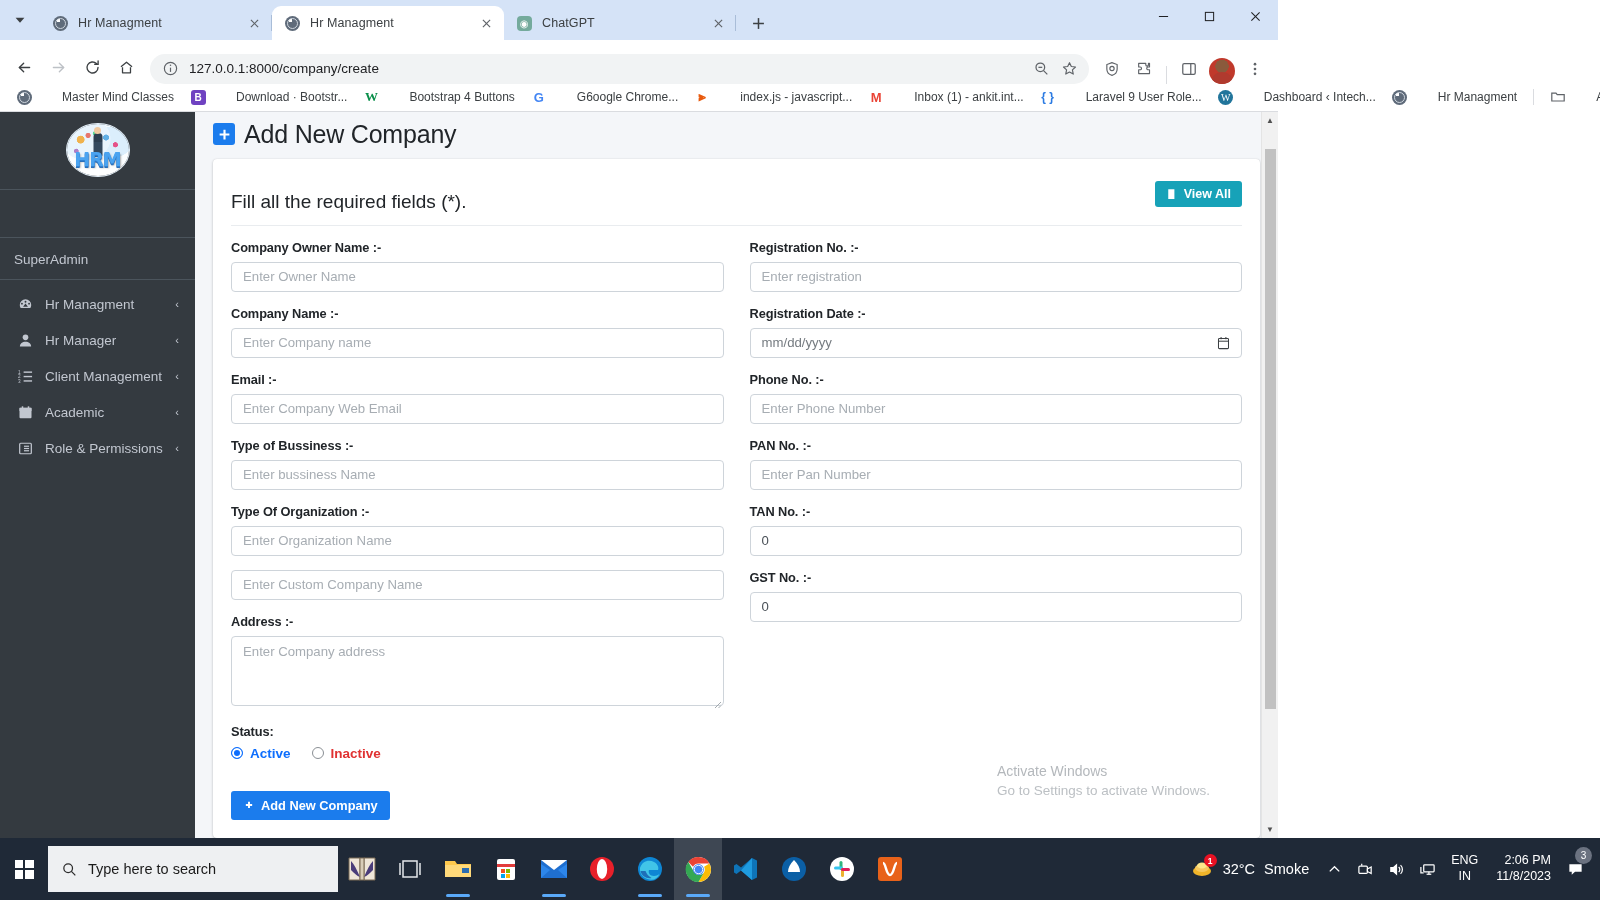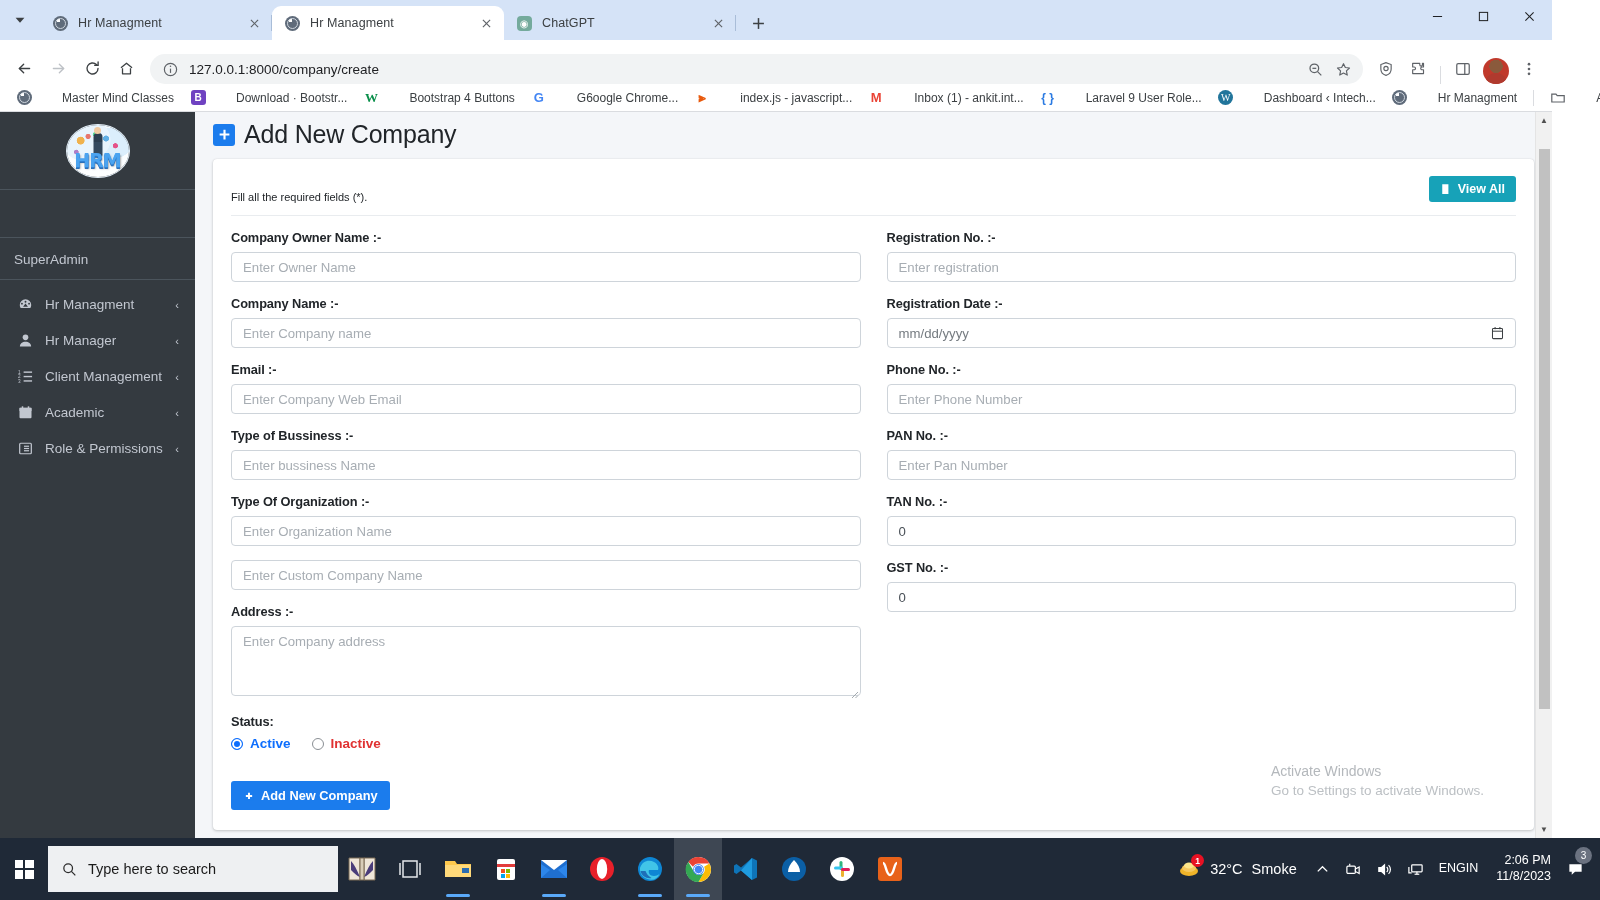--- a/index.html
+++ b/index.html
@@ -4,21 +4,21 @@
 <style>
   * { box-sizing: border-box; margin: 0; padding: 0; }
   html, body { width: 1600px; height: 900px; overflow: hidden; }
   body {
     font-family: "Liberation Sans", sans-serif;
     background: #ffffff;
     -webkit-font-smoothing: antialiased;
   }
 
   
-  .browser { width: 1552px; height: 838px; background: #0369a1; display: flex; flex-direction: column; }
+  .browser { width: 1278px; height: 838px; background: #0369a1; display: flex; flex-direction: column; }
 
   
   .tabstrip {
     height: 40px; display: flex; align-items: flex-end;
     background: #d5e3f7; padding-left: 0; position: relative;
   }
   .tabsearch {
     width: 40px; height: 40px; display: flex; align-items: center; justify-content: center;
     color: #3c4043; flex: 0 0 auto;
   }
@@ -188,21 +188,21 @@
     width: 22px; height: 22px; border-radius: 3px; background: #1b7ced;
     display: flex; align-items: center; justify-content: center; flex: 0 0 auto;
   }
   .plus-badge svg { width: 13px; height: 13px; fill: #fff; }
   .card {
     background: #fff; margin: 0 18px 0 18px; border-radius: 4px;
     box-shadow: 0 0 1px rgba(0,0,0,.125), 0 1px 3px rgba(0,0,0,.2);
     padding: 16px 18px 20px 18px; min-height: 640px;
   }
   .card-head { display: flex; align-items: center; justify-content: space-between; padding-bottom: 12px; border-bottom: 1px solid #e9ecef; }
-  .card-note { font-size: 11px; color: #212529; margin-top: 16px; }
+  .card-note { font-size: 19px; color: #212529; margin-top: 16px; }
   .btn-viewall {
     background: #17a2b8; color: #fff; border: none; border-radius: 3px;
     padding: 6px 11px; font-size: 12.5px; font-weight: bold; display: flex; align-items: center; gap: 6px;
   }
   .btn-viewall svg { width: 12px; height: 12px; fill: #fff; }
 
   .formgrid { display: grid; grid-template-columns: 1fr 1fr; column-gap: 26px; padding-top: 14px; }
   .col { display: flex; flex-direction: column; }
   .fgroup { margin-bottom: 14px; }
   .flabel { font-size: 12.8px; font-weight: bold; color: #212529; display: block; margin-bottom: 7px; letter-spacing: -.1px; }
@@ -279,21 +279,21 @@
   .tbapp.active { background: rgba(255,255,255,.14); }
   .tbapp .underline { position:absolute; bottom:3px; left:12px; right:12px; height:3px; border-radius:2px; background:#5aa9f8;}
   .tray { margin-left: auto; display: flex; align-items: center; gap: 0; padding-right: 4px; height: 62px;}
   .tray-item { display: flex; align-items: center; padding: 0 7px; height: 62px; font-size: 13.5px; }
   .weather { display: flex; align-items: center; gap: 9px; padding: 0 10px 0 6px; font-size: 14.5px;}
   .weather .wicon { width: 24px; height: 24px; position: relative; flex:0 0 auto;}
   .weather .badge {
     position: absolute; right: -3px; top: -3px; width: 13px; height: 13px; border-radius: 50%;
     background: #e81123; color: #fff; font-size: 8.5px; display: flex; align-items: center; justify-content: center; font-weight:bold;
   }
-  .lang { display: flex; flex-direction: row; align-items: center; line-height: 1.25; font-size: 12.5px; padding: 0 8px;}
+  .lang { display: flex; flex-direction: column; align-items: center; line-height: 1.25; font-size: 12.5px; padding: 0 8px;}
   .clock { display: flex; flex-direction: column; align-items: flex-end; line-height: 1.25; font-size: 12.5px; padding: 0 10px;}
   .notif { position: relative; padding: 0 12px 0 6px; display:flex; align-items:center; }
   .notif .nbadge {
     position: absolute; right: 4px; bottom: 14px; width: 17px; height: 17px; border-radius: 50%;
     background: #6b7280; color: #fff; font-size: 10px; display: flex; align-items: center; justify-content: center;
   }
   .trayicon { width: 17px; height: 17px; }
 </style>
 </head>
 <body>

